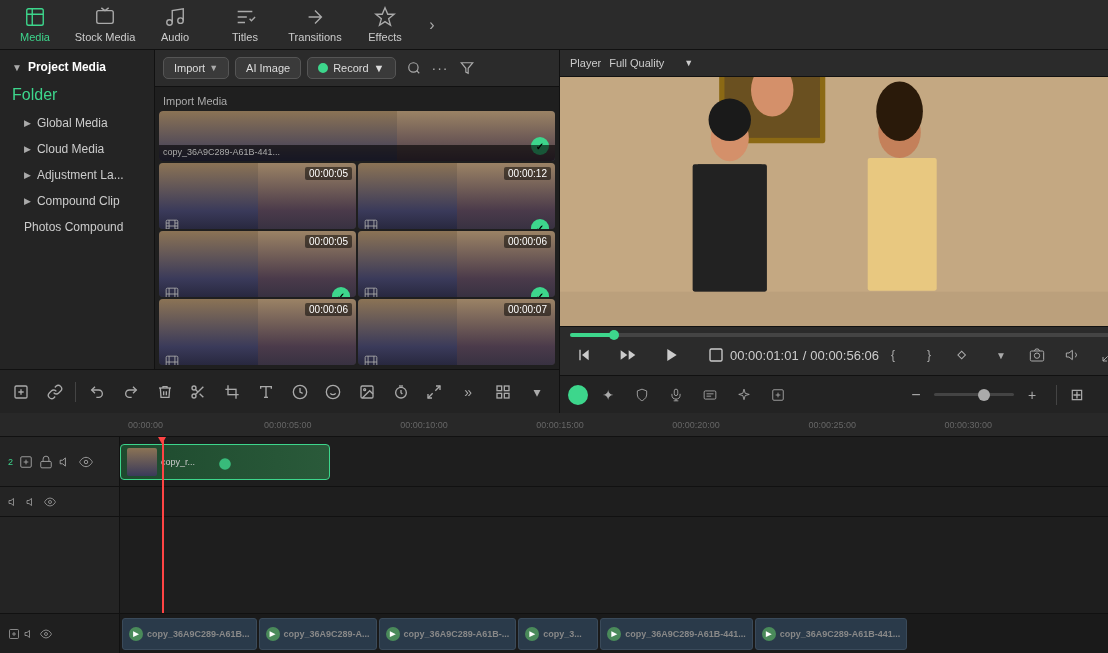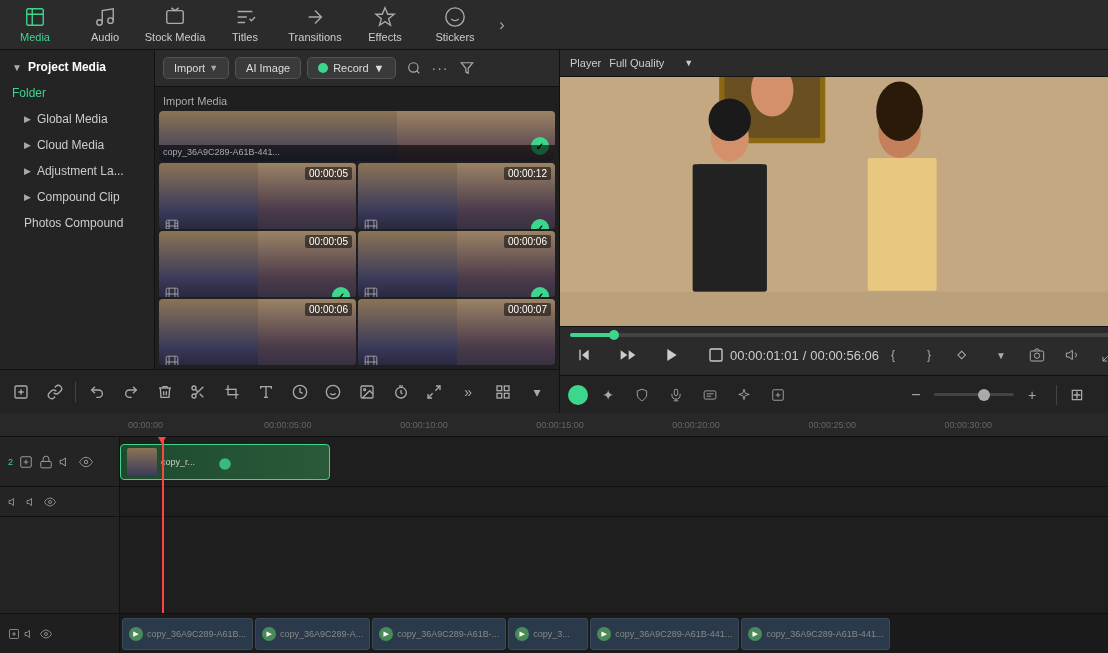--- a/index.html
+++ b/index.html
@@ -29,21 +29,21 @@
     
     .left-panel { width: 560px; display: flex; flex-direction: column; border-right: 1px solid #111; flex-shrink: 0; }
 
     
     .left-inner { display: flex; flex: 1; overflow: hidden; }
 
     
     .sidebar { width: 155px; background: #242424; border-right: 1px solid #111; display: flex; flex-direction: column; flex-shrink: 0; }
     .sidebar-header { padding: 10px 12px 6px; font-size: 12px; font-weight: 600; color: #fff; display: flex; align-items: center; gap: 6px; }
     .sidebar-header .triangle { color: #aaa; font-size: 10px; }
-    .sidebar-folder { padding: 6px 12px; font-size: 12px; color: #3dd68c; cursor: pointer; font-weight: 500; }
+    .sidebar-folder { padding: 6px 12px; font-size: 16px; color: #3dd68c; cursor: pointer; font-weight: 500; }
     .sidebar-item { display: flex; align-items: center; gap: 6px; padding: 6px 12px 6px 24px; font-size: 12px; color: #ccc; cursor: pointer; }
     .sidebar-item .tri { color: #aaa; font-size: 9px; }
 
     
     .media-browser { flex: 1; display: flex; flex-direction: column; overflow: hidden; background: #1f1f1f; }
     .media-toolbar { display: flex; align-items: center; gap: 6px; padding: 6px 8px; background: #2b2b2b; border-bottom: 1px solid #111; flex-shrink: 0; }
     .media-btn { display: flex; align-items: center; gap: 4px; padding: 4px 10px; background: #3a3a3a; border-radius: 5px; font-size: 11px; color: #ddd; cursor: pointer; border: 1px solid #555; }
     .media-btn .chevron { font-size: 9px; color: #aaa; }
     .record-btn { background: #3a3a3a; border: 1px solid #555; display: flex; align-items: center; gap: 5px; padding: 4px 10px; border-radius: 5px; font-size: 11px; color: #ddd; cursor: pointer; }
     .record-dot { width: 10px; height: 10px; border-radius: 50%; background: #3dd68c; border: 2px solid #3dd68c; }
@@ -96,21 +96,21 @@
     .track-control-row { height: 50px; display: flex; align-items: center; padding: 0 8px; gap: 6px; border-bottom: 1px solid #111; font-size: 10px; color: #888; }
     .track-content { flex: 1; overflow: hidden; position: relative; display: flex; flex-direction: column; }
     .track-row { height: 50px; border-bottom: 1px solid #111; position: relative; display: flex; align-items: center; }
     .track-clip { height: 36px; position: absolute; background: #2a5a3a; border-radius: 4px; display: flex; align-items: center; overflow: hidden; cursor: pointer; border: 1px solid #3dd68c; }
     .track-clip-main { left: 0; width: 210px; background: linear-gradient(90deg, #1e4a2e, #2a5a3a); }
 
     
     .bottom-strip { height: 40px; background: #1a1a1a; border-top: 1px solid #111; display: flex; align-items: center; overflow: hidden; }
     .bottom-track-controls { width: 120px; background: #1f1f1f; border-right: 1px solid #111; display: flex; align-items: center; padding: 0 8px; gap: 4px; height: 100%; }
     .bottom-clips { flex: 1; display: flex; align-items: center; gap: 2px; overflow: hidden; padding: 2px; }
-    .bottom-clip { height: 32px; min-width: 80px; background: #2a3a4a; border-radius: 3px; display: flex; align-items: center; gap: 4px; padding: 0 6px; font-size: 9px; color: #888; cursor: pointer; flex-shrink: 0; border: 1px solid #3a4a5a; }
+    .bottom-clip { height: 32px; min-width: 80px; background: #2a3a4a; border-radius: 3px; display: flex; align-items: center; gap: 4px; padding: 0 6px; font-size: 9px; color: #888; cursor: pointer; flex-shrink: 0; border: 1px solid #3a4a5a; font-weight: bold; }
     .bottom-clip-play { width: 14px; height: 14px; background: #4a8a5a; border-radius: 50%; display: flex; align-items: center; justify-content: center; font-size: 7px; color: #fff; flex-shrink: 0; }
 
     
     .extra-toolbar { display: flex; align-items: center; gap: 6px; padding: 2px 8px; background: #232323; border-top: 1px solid #111; height: 38px; flex-shrink: 0; }
     .extra-btn { background: none; border: none; color: #aaa; cursor: pointer; font-size: 14px; display: flex; align-items: center; justify-content: center; width: 28px; height: 28px; border-radius: 4px; }
     .extra-btn.active { color: #3dd68c; }
     .zoom-control { display: flex; align-items: center; gap: 4px; margin-left: auto; }
     .zoom-slider { -webkit-appearance: none; width: 80px; height: 3px; background: #444; border-radius: 2px; outline: none; cursor: pointer; }
     .zoom-slider::-webkit-slider-thumb { -webkit-appearance: none; width: 12px; height: 12px; background: #aaa; border-radius: 50%; }
 
@@ -127,33 +127,33 @@
     <div class="toolbar-icon-item active">
       <svg class="icon-svg" viewBox="0 0 24 24" fill="none" stroke="#3dd68c" stroke-width="1.5">
         <rect x="3" y="3" width="18" height="18" rx="2"></rect>
         <path d="M3 9h18M9 3v18"></path>
       </svg>
       <span>Media</span>
     </div>
 
     <div class="toolbar-icon-item">
       <svg class="icon-svg" viewBox="0 0 24 24" fill="none" stroke="#aaa" stroke-width="1.5">
+        <rect x="3" y="5" width="18" height="14" rx="2"></rect>
+        <path d="M16 2l-4 3-4-3"></path>
+      </svg>
+      <span>Stock Media</span>
+    </div>
+
+    <div class="toolbar-icon-item">
+      <svg class="icon-svg" viewBox="0 0 24 24" fill="none" stroke="#aaa" stroke-width="1.5">
         <path d="M9 18V5l12-2v13"></path>
         <circle cx="6" cy="18" r="3"></circle>
           <circle cx="18" cy="16" r="3"></circle>
       </svg>
       <span>Audio</span>
-    </div>
-
-    <div class="toolbar-icon-item">
-      <svg class="icon-svg" viewBox="0 0 24 24" fill="none" stroke="#aaa" stroke-width="1.5">
-        <rect x="3" y="5" width="18" height="14" rx="2"></rect>
-        <path d="M16 2l-4 3-4-3"></path>
-      </svg>
-      <span>Stock Media</span>
     </div>
 
     <div class="toolbar-icon-item">
       <svg class="icon-svg" viewBox="0 0 24 24" fill="none" stroke="#aaa" stroke-width="1.5">
         <path d="M4 6h16M4 12h10M4 18h8"></path>
         <path d="M17 14l2 2 4-4"></path>
       </svg>
       <span>Titles</span>
     </div>
 
@@ -164,29 +164,20 @@
       <span>Transitions</span>
     </div>
 
     <div class="toolbar-icon-item">
       <svg class="icon-svg" viewBox="0 0 24 24" fill="none" stroke="#aaa" stroke-width="1.5">
         <polygon points="12,2 15,9 22,9 16,14 18,21 12,17 6,21 8,14 2,9 9,9"></polygon>
       </svg>
       <span>Effects</span>
     </div>
 
-    <div class="toolbar-icon-item">
-      <svg class="icon-svg" viewBox="0 0 24 24" fill="none" stroke="#aaa" stroke-width="1.5">
-        <circle cx="12" cy="12" r="10"></circle>
-        <path d="M8 14s1.5 2 4 2 4-2 4-2"></path>
-        <line x1="9" y1="9" x2="9.01" y2="9" stroke-width="2"></line>
-        <line x1="15" y1="9" x2="15.01" y2="9" stroke-width="2"></line>
-      </svg>
-      <span>Stickers</span>
-    </div>
   </div>
   <div class="toolbar-more">›</div>
 </div>
 
 <div class="main-area">
 
   <div class="left-panel">
     <div class="left-inner">
 
       <div class="sidebar">

